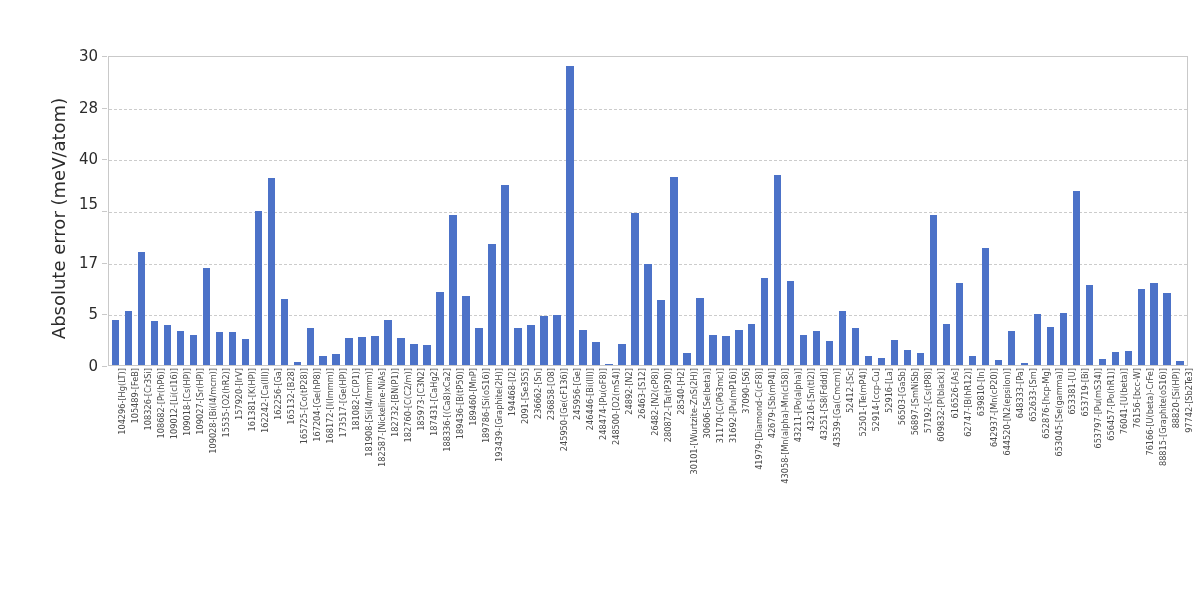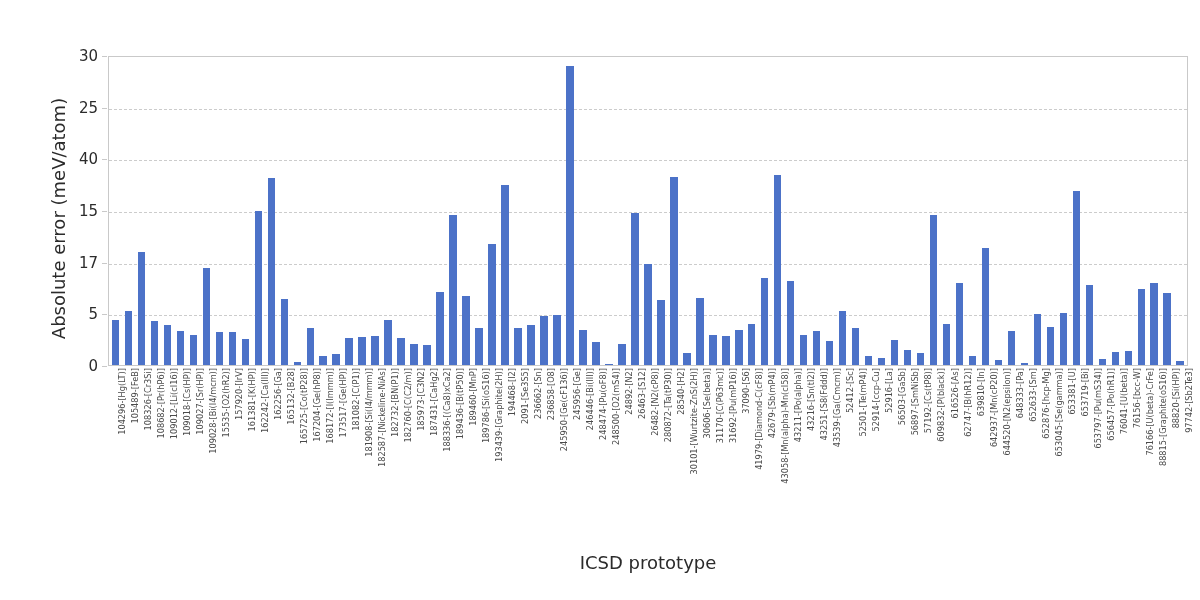--- a/index.html
+++ b/index.html
@@ -159,25 +159,25 @@
 
   <div id="ylabel">Absolute error (meV/atom)</div>
 
   <div id="yticklabels">
       <div class="ytick" style="top: 366px;">0</div>
       <div class="ytick-mark" style="top: 366px;"></div>
       <div class="ytick" style="top: 314.333px;">5</div>
       <div class="ytick-mark" style="top: 314.333px;"></div>
       <div class="ytick" style="top: 262.667px;">17</div>
       <div class="ytick-mark" style="top: 262.667px;"></div>
-      <div class="ytick" style="top: 211px;">15</div>
+      <div class="ytick" style="top: 204px;">15</div>
       <div class="ytick-mark" style="top: 211px;"></div>
       <div class="ytick" style="top: 159.333px;">40</div>
       <div class="ytick-mark" style="top: 159.333px;"></div>
-      <div class="ytick" style="top: 107.667px;">25</div>
+      <div class="ytick" style="top: 107.667px;">28</div>
       <div class="ytick-mark" style="top: 107.667px;"></div>
       <div class="ytick" style="top: 56px;">30</div>
       <div class="ytick-mark" style="top: 56px;"></div>
     </div>
 
   <div id="plot-area">
     <div id="gridlines">
         <div class="gridline" style="top: 258.333px;"></div>
         <div class="gridline" style="top: 206.667px;"></div>
         <div class="gridline" style="top: 155px;"></div>
@@ -682,15 +682,14 @@
         <div class="xtick-label">88815-[Graphite(oS16)]</div>
       </div>
       <div class="xtick-slot">
         <div class="xtick-label">88820-[Si(HP)]</div>
       </div>
       <div class="xtick-slot">
         <div class="xtick-label">97742-[Sb2Te3]</div>
       </div>
     </div>
 
-  <div id="xlabel">ICSD prototype</div>
 
 </div>
 
 </body></html>

